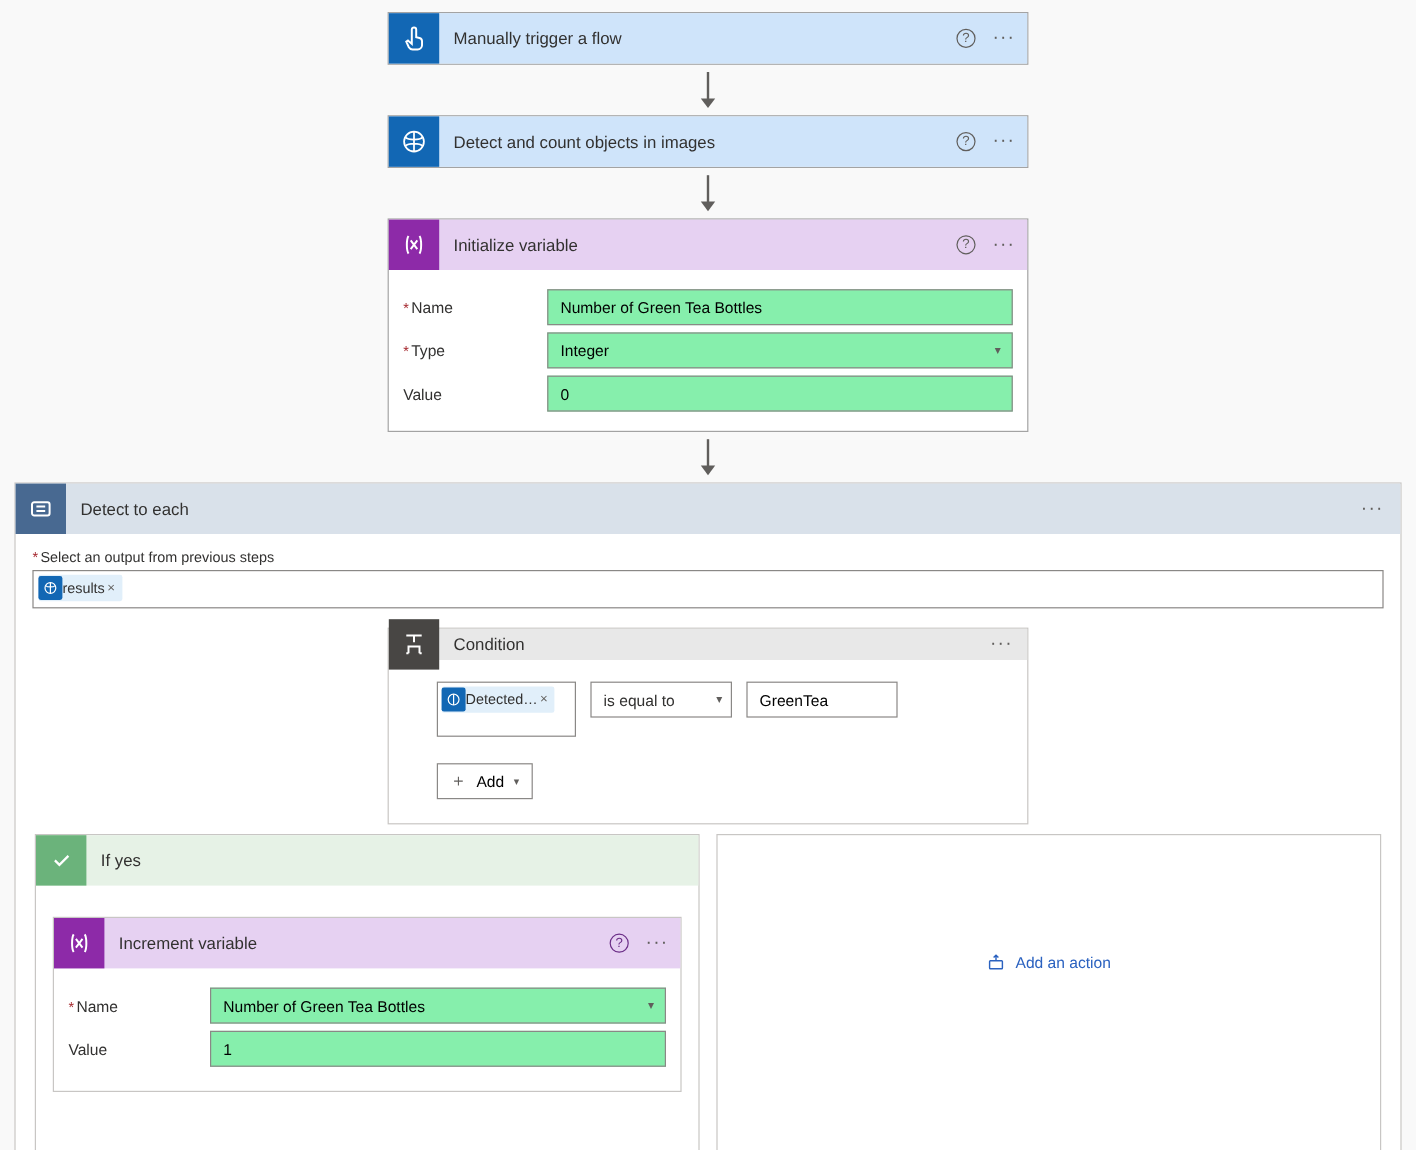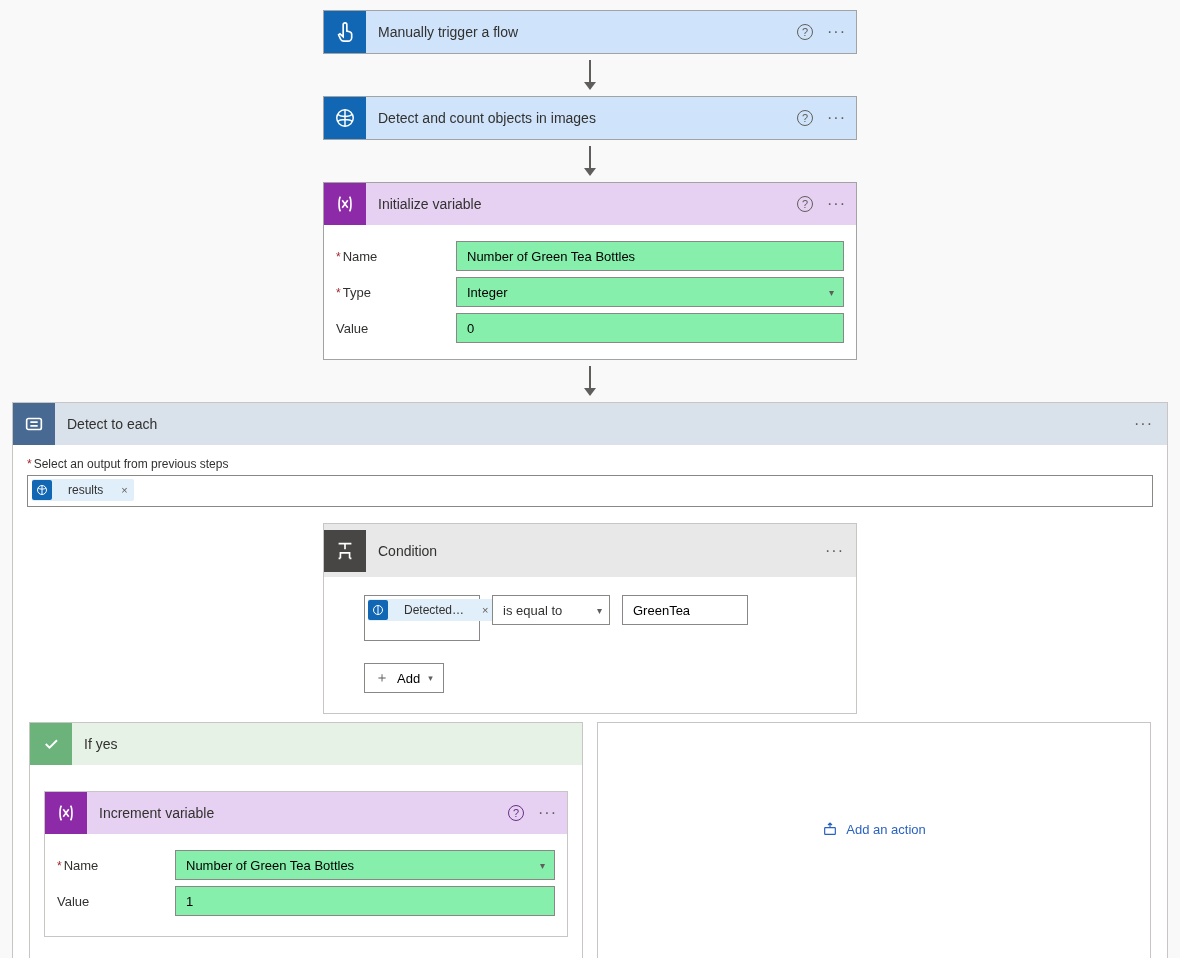--- a/index.html
+++ b/index.html
@@ -67,33 +67,33 @@
       display:flex; align-items:center; height:42px; background:#d9e1ea; padding-right:14px;
     }
     .ate-header .step-icon { background:#486991; }
     .ate-body { padding: 12px 14px 18px 14px; }
     .ate-label { font-size:12px; color:#323130; margin-bottom:4px;}
     .ate-label .req-star { color:#a4262c; margin-right:2px;}
     .token-field {
       border:1px solid #8a8886; min-height:32px; padding:3px 4px; display:flex; align-items:flex-start; gap:4px; flex-wrap:wrap; background:#fff;
     }
     .token {
-      display:inline-flex; align-items:center; background:#e1effa; border-radius:2px; height:22px; padding:0 6px 0 0; font-size:12px; gap:16px;
+      display:inline-flex; align-items:center; background:#e1effa; border-radius:2px; height:22px; padding:0 6px 0 0; font-size:12px; gap:0;
     }
     .token-icon {
       width:20px; height:20px; background:#1267b4; border-radius:2px; display:flex;align-items:center;justify-content:center;
     }
     .token-icon svg{width:12px;height:12px;}
     .token-x { color:#605e5c; font-size:11px; cursor:pointer; margin-left:2px;}
 
     
     .condition-card {
       width:534px; border:1px solid #c8c6c4; background:#fff; margin:16px auto 0 auto;
     }
-    .condition-header { display:flex; align-items:center; height:53px; background:#e8e8e8; padding-right:12px;}
+    .condition-header { display:flex; align-items:center; height:26px; background:#e8e8e8; padding-right:12px;}
     .condition-header .step-icon { background:#484644;}
     .condition-body { padding:18px 40px 20px 40px;}
     .cond-row { display:flex; gap:12px; align-items:flex-start;}
     .cond-left {
       width:116px; border:1px solid #8a8886; min-height:46px; padding:3px; background:#fff;
     }
     .cond-op { width:118px; position:relative;}
     .cond-op-inner { height:30px; border:1px solid #8a8886; display:flex;align-items:center; padding:0 24px 0 10px; font-size:13px; background:#fff; cursor:pointer;}
     .cond-right { width:126px;}
     .cond-right input { width:100%; height:30px; border:1px solid #8a8886; padding:0 10px; font-size:13px;}

